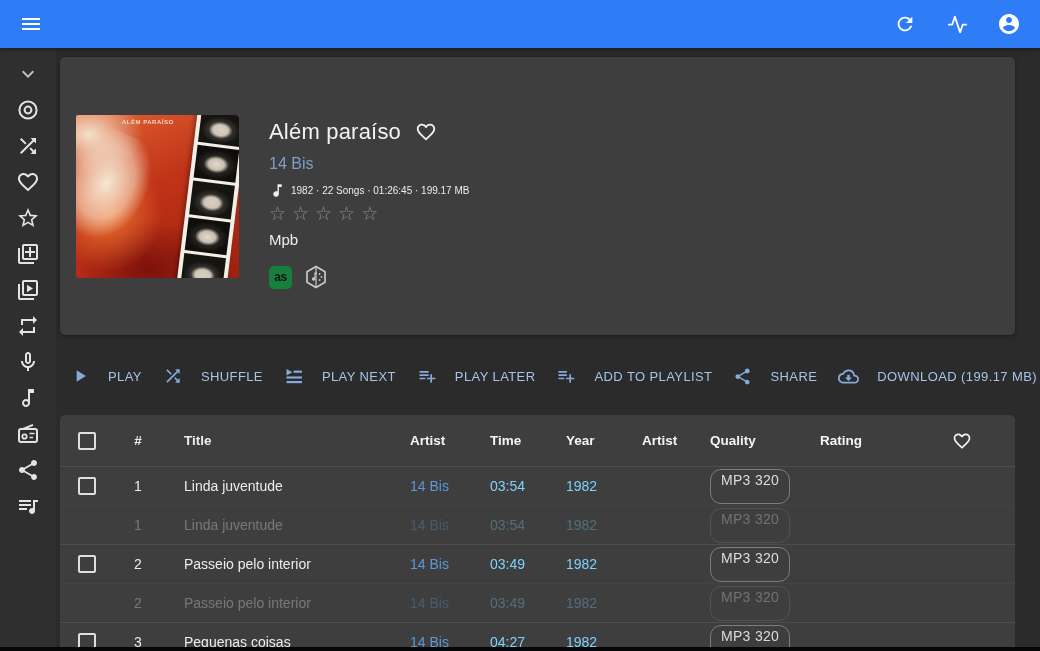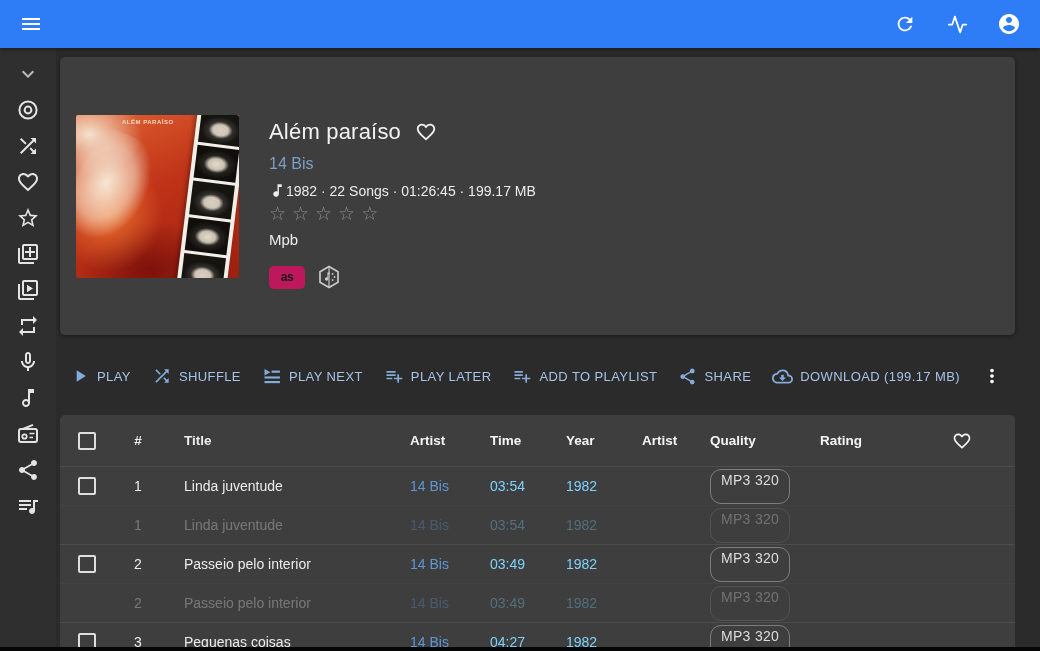--- a/index.html
+++ b/index.html
@@ -60,34 +60,34 @@
   .face:nth-child(2n){background:radial-gradient(ellipse 50% 44% at 50% 52%, #e3dccf 0%, #c9beae 38%, #262420 60%, #0f0e0b 100%);}
   .art-label-left{position:absolute; top:4px; left:46px; font-size:6px; color:#f3d9c4; letter-spacing:.5px; font-weight:bold;}
   .art-label-right{position:absolute; top:3px; right:4px; font-size:8px; color:#fff; font-weight:bold; font-style:italic;}
 
   
   .info{ padding-left:30px; padding-top:16px; }
   .title-row{display:flex; align-items:center; gap:14px;}
   .album-title{font-size:22px; color:#f2f2f2; letter-spacing:.2px;}
   .fav-btn{cursor:pointer}
   .album-artist{margin-top:10px; font-size:16px; color:#7d9fc6; cursor:pointer; width:max-content;}
-  .album-details{margin-top:9px; font-size:14px; color:#ececec; display:flex; align-items:center; }
+  .album-details{margin-top:9px; font-size:10px; color:#ececec; display:flex; align-items:center; gap:5px;}
   .stars{margin-top:3px; font-size:19px; color:#8f8f8f; letter-spacing:6px; cursor:pointer; width:max-content;}
   .genre{margin-top:6px; font-size:15px; color:#ececec;}
   .badges{margin-top:17px; display:flex; align-items:center; gap:12px;}
   .lastfm{
-    width:36px;height:23px;border-radius:5px;background:#be185d;color:#141414;
+    width:23px;height:23px;border-radius:5px;background:#15803d;color:#141414;
     display:flex;align-items:center;justify-content:center;
     font-weight:bold;font-size:12px;cursor:pointer;letter-spacing:-.5px;
   }
   .mbz{cursor:pointer}
 
   
   .toolbar{margin-top:27px; height:28px; display:flex; align-items:center; padding-left:10px; gap:21px;}
-  .tbtn{display:flex; align-items:center; gap:7px; color:#a6c3e8; font-size:13px; letter-spacing:.4px; cursor:pointer; white-space:nowrap;}
+  .tbtn{display:flex; align-items:center; gap:18px; color:#a6c3e8; font-size:13px; letter-spacing:.4px; cursor:pointer; white-space:nowrap;}
   .tbtn svg{fill:#84abdc}
   .more-btn{margin-left:auto; margin-right:16px; cursor:pointer;}
 
   
   .table{margin-top:25px; background:#3e3e3e; border-radius:5px 5px 0 0; overflow:hidden;}
   .trow, .thead{
     display:grid;
     grid-template-columns:56px 44px 250px 80px 76px 76px 62px 116px 120px 1fr;
     align-items:center;
   }

